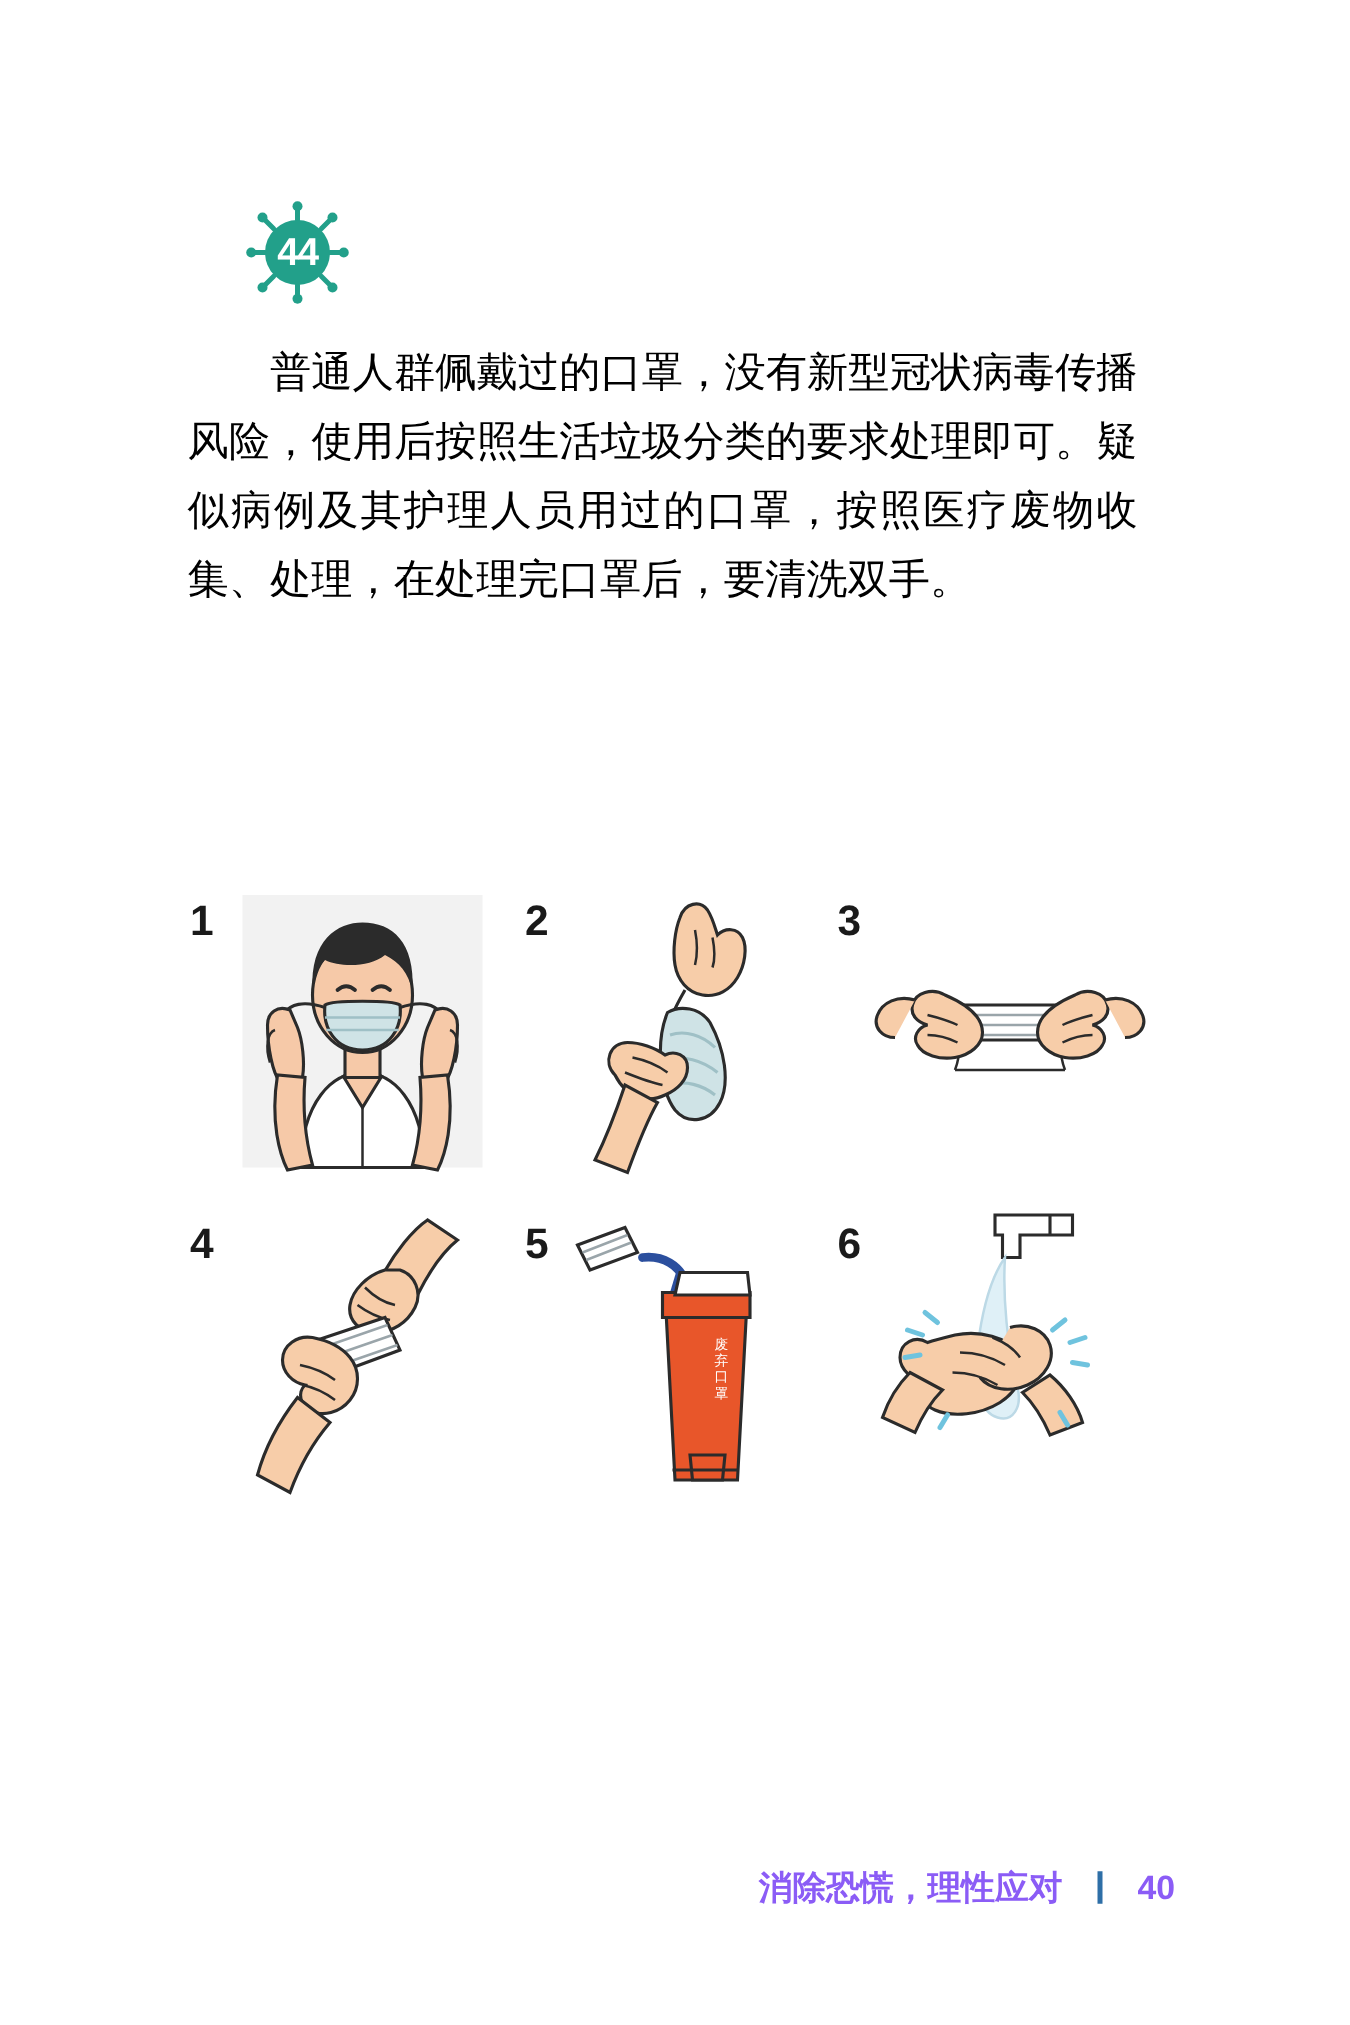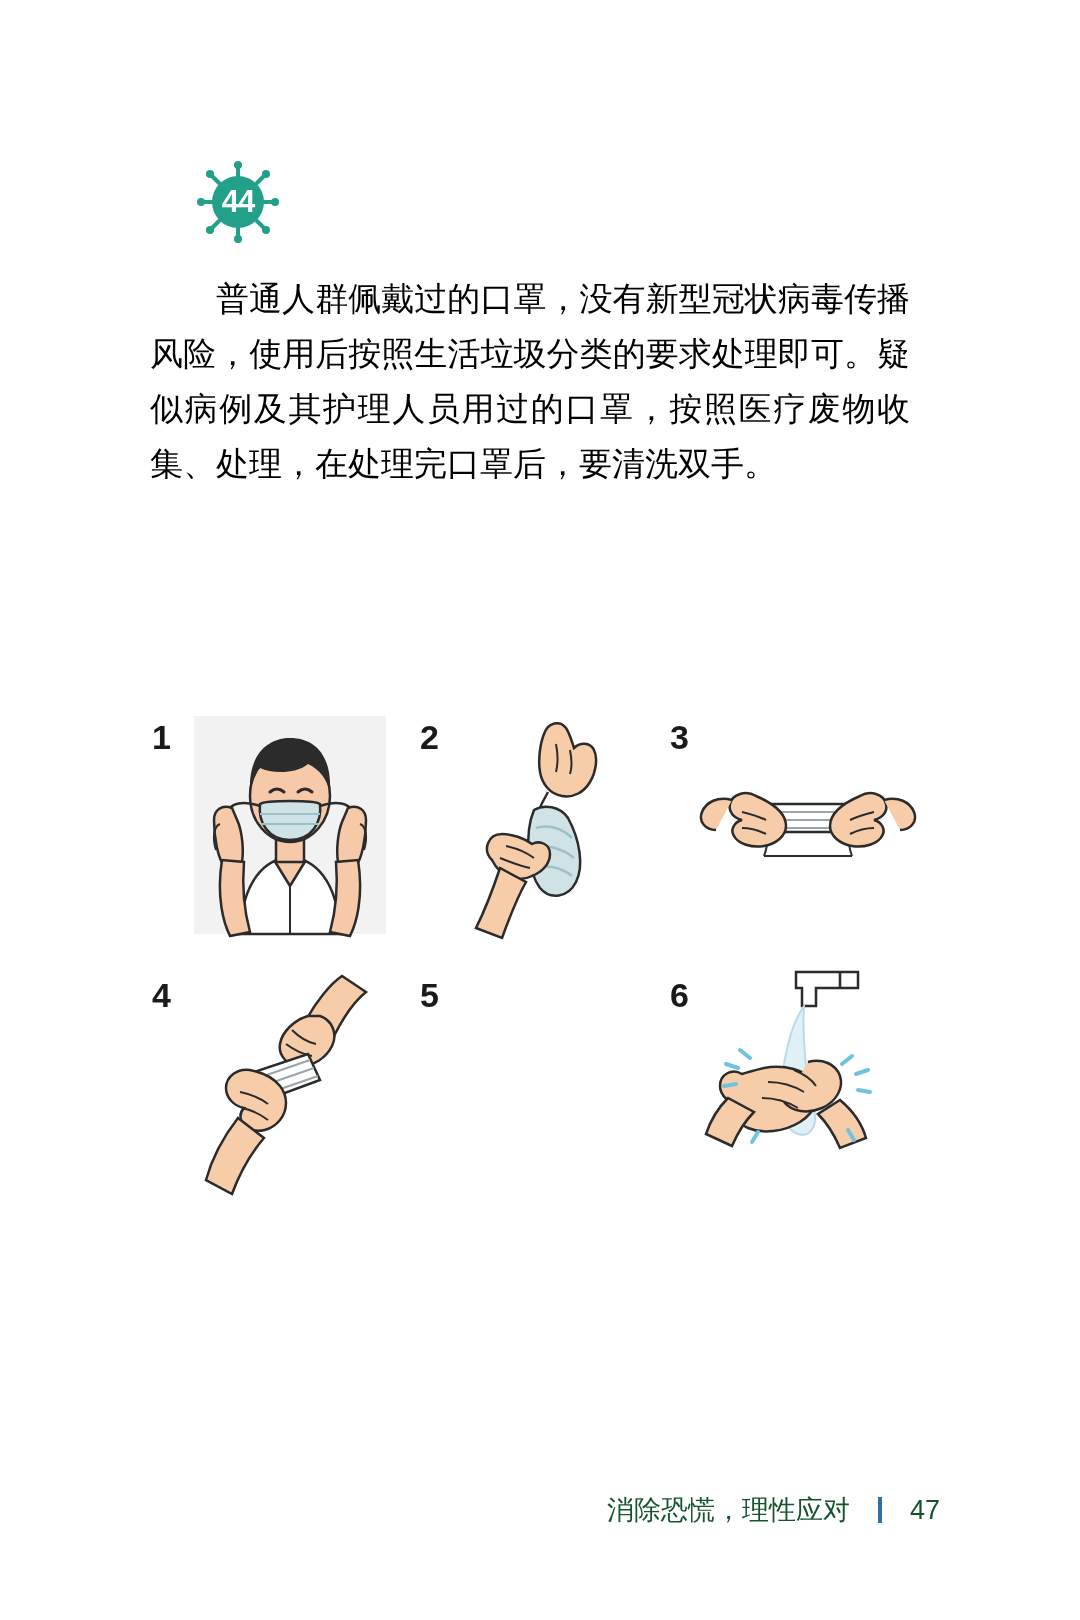--- a/index.html
+++ b/index.html
@@ -126,22 +126,23 @@
 
   
   .footer {
     position: absolute;
     right: 140px;
     bottom: 92px;
     display: flex;
     align-items: center;
     gap: 28px;
     font-size: 27px;
-    color: #14532d;
+    color: #8b5cf6;
     font-family: "Liberation Serif", "DejaVu Serif", serif;
+    font-weight: bold;
   }
   .footer .rule {
     display: inline-block;
     width: 4px;
     height: 26px;
     background: #2e6fa7;
   }
   .footer .pagenum {
     font-family: "Liberation Sans", sans-serif;
     font-size: 27px;
@@ -279,20 +280,40 @@
         <path d="M70 112 c-12 -2 -24 6 -24 18 c0 10 8 18 18 20 c-6 6 -4 16 4 20 c10 6 24 2 32 -8 c8 -10 8 -24 0 -34 c-8 -10 -20 -14 -30 -16 z" fill="#f7cda9" stroke="#2b2b2b" stroke-width="2.5"></path>
         <path d="M60 134 c10 2 20 6 28 12 M62 150 c10 2 18 6 26 12" stroke="#2b2b2b" stroke-width="2" fill="none"></path>
 
         <path d="M58 160 C44 178 32 200 26 222 L52 236 C60 214 72 194 84 180 Z" fill="#f7cda9" stroke="#2b2b2b" stroke-width="2.5"></path>
       </svg>
     </div>
   </div>
 
   <div class="cell c5">
     <div class="num">5</div>
+    <div class="art">
+      <svg viewBox="0 0 220 250" xmlns="http://www.w3.org/2000/svg">
+
+        <path d="M14 38 L52 24 L62 44 L24 58 Z" fill="#ffffff" stroke="#2b2b2b" stroke-width="2.5"></path>
+        <path d="M18 44 L54 30 M21 50 L57 36" stroke="#9aa5aa" stroke-width="2"></path>
+
+        <path d="M66 48 C82 46 96 54 102 70" stroke="#2b4f9e" stroke-width="7" fill="none" stroke-linecap="round"></path>
+        <path d="M94 56 L106 76 L88 76 Z" fill="#2b4f9e"></path>
+
+        <path d="M84 76 L150 76 L142 226 L92 226 Z" fill="#e8562a" stroke="#2b2b2b" stroke-width="2.5"></path>
+
+        <path d="M82 76 L152 76 L152 96 L82 96 Z" fill="#e8562a" stroke="#2b2b2b" stroke-width="2.5"></path>
+
+        <path d="M96 60 L150 60 L152 78 L92 78 Z" fill="#ffffff" stroke="#2b2b2b" stroke-width="2.5"></path>
+
+        <path d="M104 206 L132 206 L130 226 L106 226 Z" fill="#e8562a" stroke="#2b2b2b" stroke-width="2.5"></path>
+        <path d="M90 218 L142 218" stroke="#2b2b2b" stroke-width="2.5"></path>
+      </svg>
+      <div class="bin-label">废弃口罩</div>
+    </div>
   </div>
 
   <div class="cell c6">
     <div class="num">6</div>
     <div class="art">
       <svg viewBox="0 0 220 250" xmlns="http://www.w3.org/2000/svg">
 
         <path d="M98 14 L160 14 L160 30 L118 30 L118 48 L104 48 L104 30 L98 30 Z" fill="#ffffff" stroke="#2b2b2b" stroke-width="2.5"></path>
         <path d="M142 30 L142 14" stroke="#2b2b2b" stroke-width="2.5"></path>
 
@@ -316,14 +337,14 @@
           <path d="M150 172 l6 10"></path>
         </g>
       </svg>
     </div>
   </div>
 </div>
 
 <div class="footer">
   <span>消除恐慌，理性应对</span>
   <span class="rule"></span>
-  <span class="pagenum">47</span>
+  <span class="pagenum">40</span>
 </div>
 
 </body></html>

